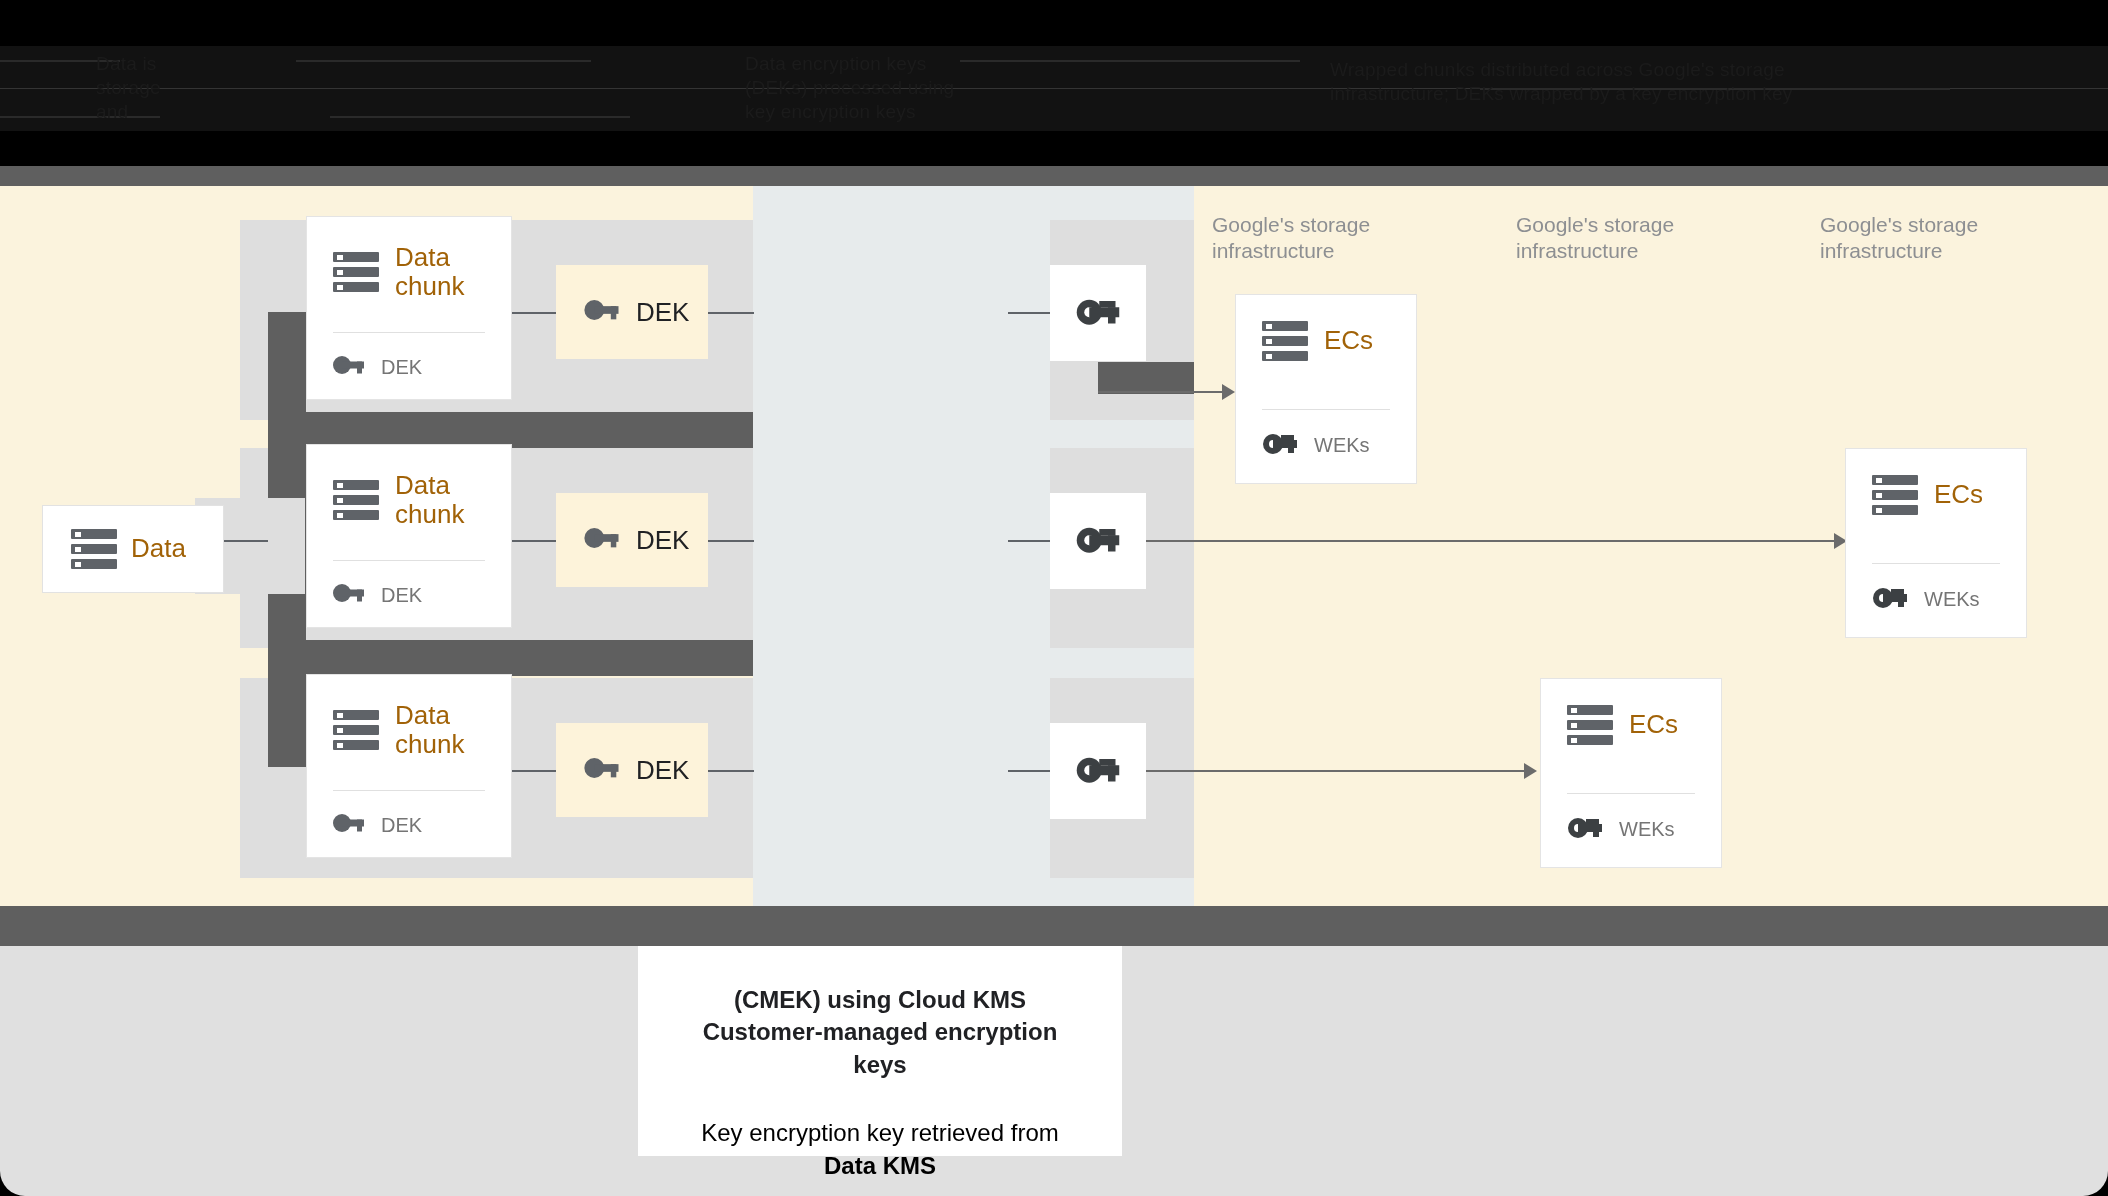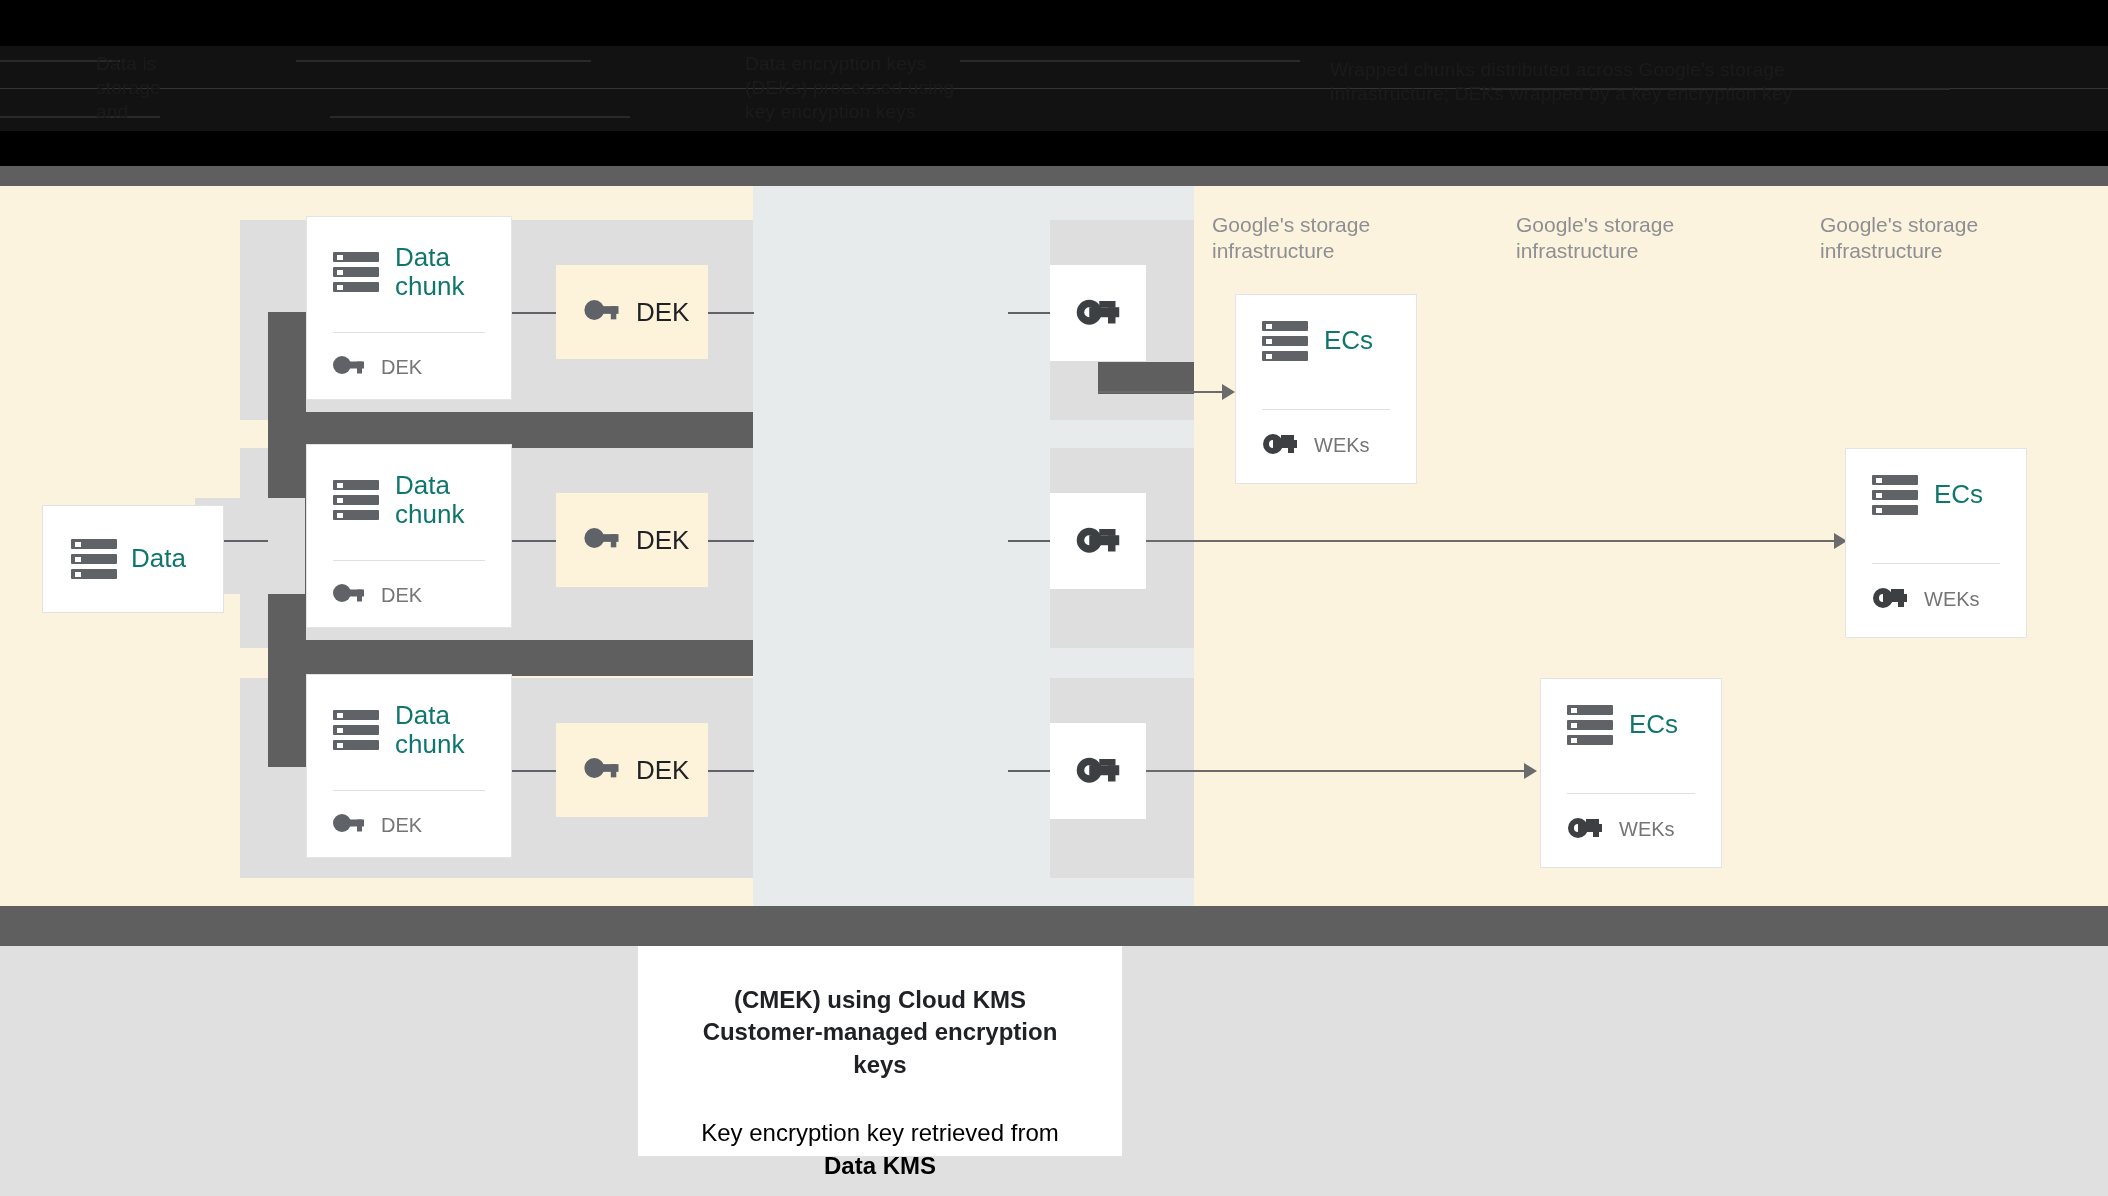--- a/index.html
+++ b/index.html
@@ -1,17 +1,17 @@
 <!DOCTYPE html>
 <html><head>
 <meta charset="utf-8">
 <style>
   html,body{margin:0;padding:0;background:#000;}
   body{font-family:"Liberation Sans", sans-serif;}
-  #page{position:relative;width:2108px;height:1196px;overflow:hidden;background:#000;}
+  #page{position:relative;width:2108px;height:1196px;overflow:hidden;background:#000;border-radius:25px;}
 
   
   .banner{position:absolute;left:0;top:0;width:2108px;height:166px;background:#000;}
   .banner-inner{position:absolute;left:0;top:46px;width:2108px;height:85px;background:#121212;}
   .bcol{position:absolute;color:#1b1b1b;font-size:19px;line-height:24px;letter-spacing:.2px;}
   .bcol .r{display:block;white-space:nowrap;}
   .bcol1{left:96px;top:52px;}
   .bcol2{left:745px;top:52px;}
   .bcol3{left:1330px;top:58px;}
   .banner-rule{position:absolute;background:#2a2a2a;height:2px;}
@@ -27,21 +27,21 @@
 
   
   .rowband{position:absolute;height:200px;background:#dedede;}
 
   
   .occ{position:absolute;background:#5f5f5f;}
 
   
   .card{position:absolute;background:#fff;border:1px solid #e4e4e4;box-sizing:border-box;}
   .card-top{display:flex;align-items:center;gap:16px;padding:26px 0 0 26px;}
-  .card-title{font-size:26px;color:#0f766e;line-height:1.12;}
+  .card-title{font-size:26px;color:#a16207;line-height:1.12;}
   .card-div{position:absolute;left:26px;right:26px;height:1px;background:#e0e0e0;}
   .card-bot{position:absolute;left:26px;display:flex;align-items:center;gap:16px;}
   .card-sub{font-size:20px;color:#757575;}
 
   
   .databox{position:absolute;background:#fff;border:1px solid #e2e2e2;box-sizing:border-box;
            display:flex;align-items:center;gap:14px;padding-left:28px;}
   .databox .card-title{font-size:26px;}
 
   
@@ -126,21 +126,21 @@
   <div class="rowband" style="left:1050px;top:220px;width:144px;height:200px;"></div>
   <div class="rowband" style="left:1050px;top:448px;width:144px;height:200px;"></div>
   <div class="rowband" style="left:1050px;top:678px;width:144px;height:200px;"></div>
 
   <div class="occ" style="left:268px;top:312px;width:38px;height:455px;"></div>
   <div class="occ" style="left:268px;top:412px;width:485px;height:36px;"></div>
   <div class="occ" style="left:268px;top:640px;width:485px;height:36px;"></div>
   <div class="occ" style="left:1098px;top:362px;width:96px;height:32px;"></div>
 
   <div class="rowband" style="left:195px;top:498px;width:110px;height:96px;"></div>
-  <div class="databox" style="left:42px;top:505px;width:182px;height:108px;">
+  <div class="databox" style="left:42px;top:505px;width:182px;height:88px;">
     <span class="svr">
         <i></i>
         <i></i>
         <i></i>
       </span>
     <span class="card-title">Data</span>
   </div>
   <div class="line" style="left:224px;top:540px;width:44px;"></div>
 
   <div class="card" style="left:306px;top:216px;width:206px;height:184px;">

